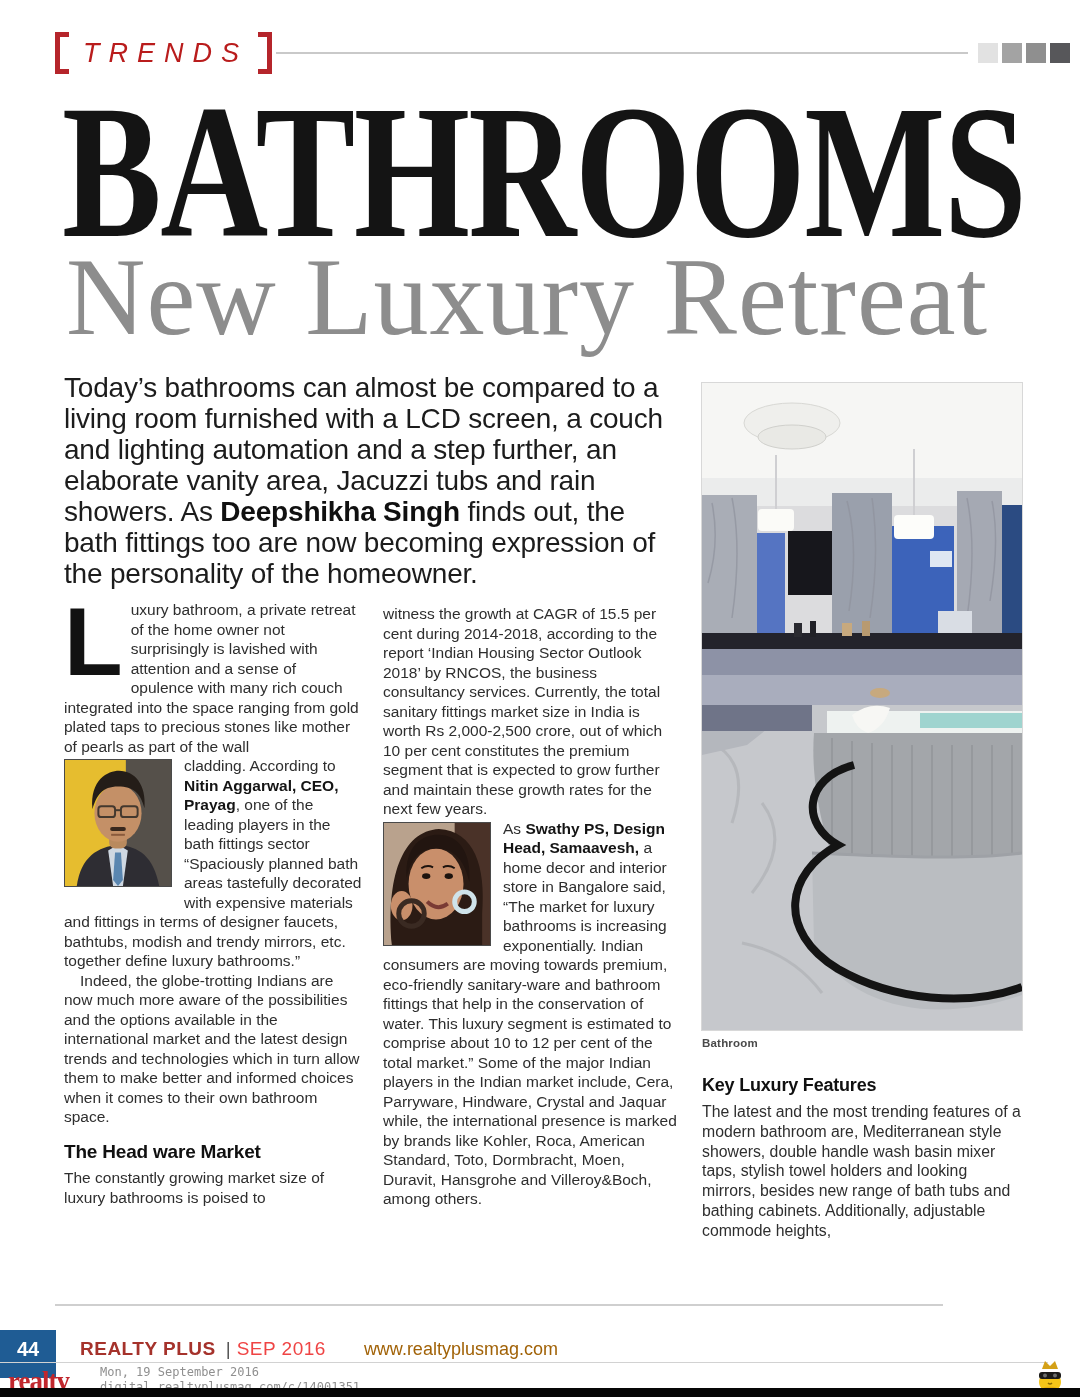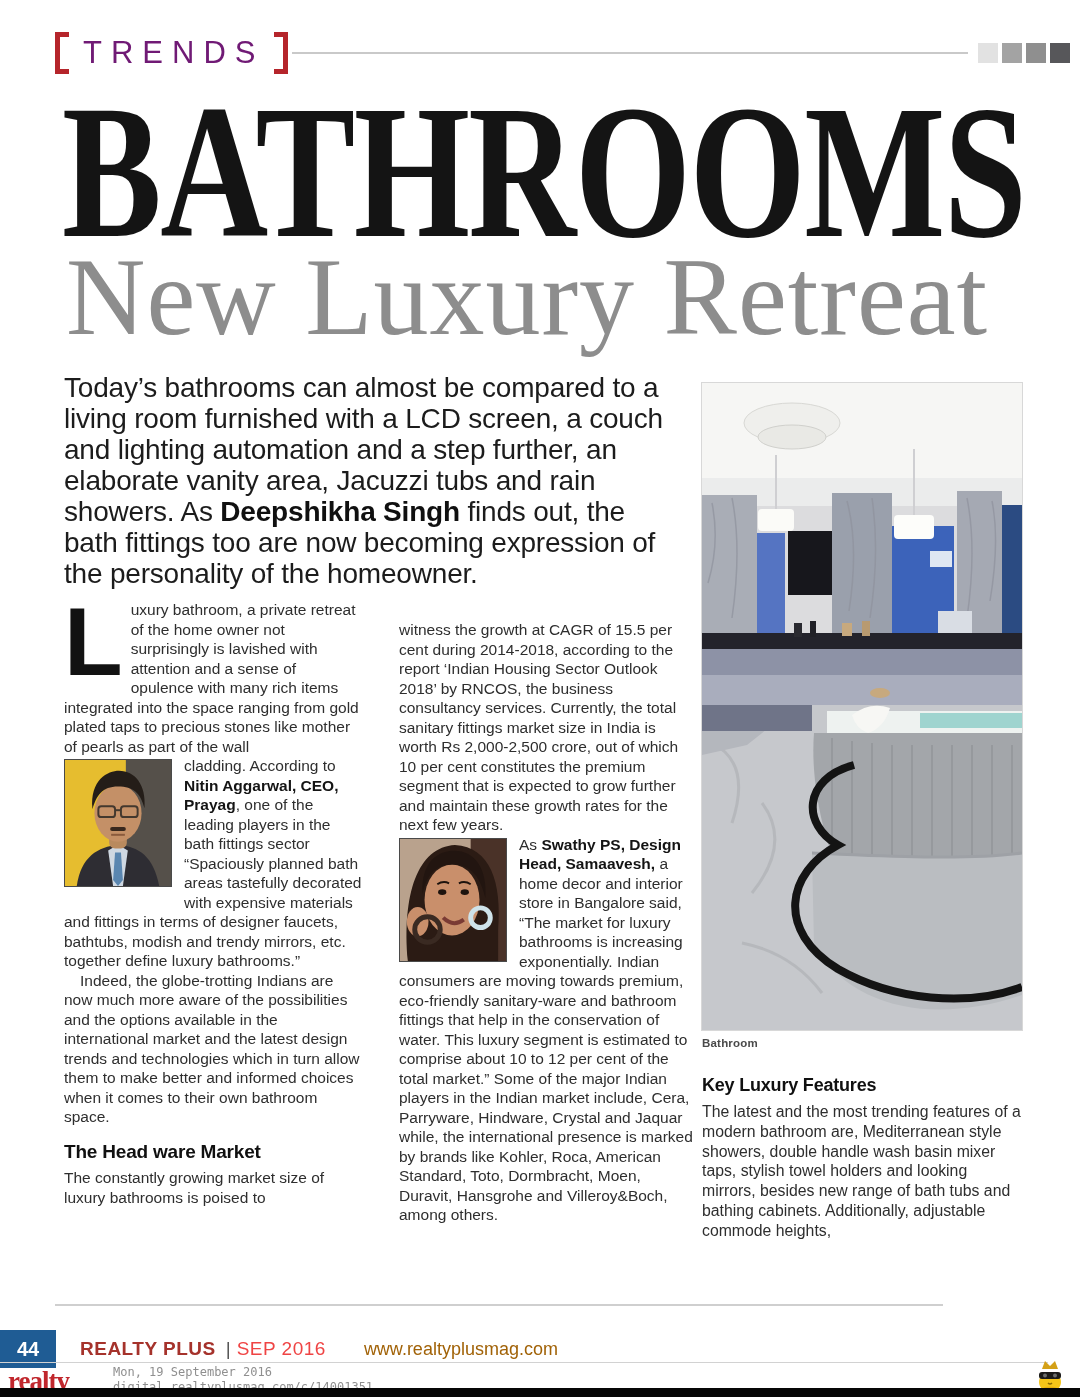--- a/index.html
+++ b/index.html
@@ -8,21 +8,21 @@
     position:relative; width:1080px; height:1397px; margin:0 auto;
     background:#ffffff; overflow:hidden;
     font-family:"Liberation Sans", sans-serif; color:#303030;
   }
 
   
   .trends-row { position:absolute; left:55px; top:30px; width:1015px; height:46px; display:flex; align-items:center; }
   .bracket { display:inline-block; width:14px; height:42px; }
   .bracket.l { border-left:5px solid #b5252b; border-top:5px solid #b5252b; border-bottom:5px solid #b5252b; }
   .bracket.r { border-right:5px solid #b5252b; border-top:5px solid #b5252b; border-bottom:5px solid #b5252b; }
-  .trends-label { font-size:31px; color:#701a75; letter-spacing:9px; padding:0 10px 0 14px; font-weight:400; }
+  .trends-label { font-size:27px; color:#b91c1c; letter-spacing:9px; padding:0 10px 0 14px; font-weight:400;font-style:italic; }
   .trends-line { flex:1; height:2px; background:#c9c9c9; margin:0 10px 0 4px; }
   .squares { display:flex; gap:4px; }
   .squares span { width:20px; height:20px; display:inline-block; }
   .sq1{background:#e2e2e2;} .sq2{background:#a3a3a3;} .sq3{background:#8f8f8f;} .sq4{background:#57575a;}
 
   
   .title-main {
     position:absolute; left:62px; top:77px;
     font-family:"Liberation Serif", serif; font-weight:700;
     font-size:190px; line-height:1; color:#141414; letter-spacing:-2px;
@@ -37,21 +37,21 @@
   
   .intro {
     position:absolute; left:64px; top:372px; width:612px;
     font-size:28px; line-height:31px; color:#1c1c1c; letter-spacing:-0.2px;
   }
   .intro b { font-weight:700; color:#101010; }
 
   
   .col { position:absolute; font-size:15.5px; line-height:19.5px; color:#2e2e2e; }
   .col1 { left:64px;  top:600px; width:298px; }
-  .col2 { left:383px; top:620px; width:296px;margin-left:16px; }
+  .col2 { left:383px; top:604px; width:296px; }
   .col3 { left:702px; top:383px; width:320px; }
   .col p { margin:0; }
   .col b { color:#141414; }
   .indent { text-indent:16px; }
   .subhead { font-size:19px; font-weight:700; color:#101010; margin:15px 0 7px; letter-spacing:-0.2px; }
 
   .dropcap {
     float:left; font-weight:700; font-size:96px; line-height:76px;
     color:#121212; margin:4px 8px 0 0;
   }
@@ -62,38 +62,38 @@
 
   .photo-lg { width:320px; height:647px; outline:1px solid #d8d8d8; }
   .photo-lg svg { display:block; width:100%; height:100%; }
   .caption { font-size:11.5px; color:#4a4a4a; margin-top:4px; letter-spacing:0.2px;font-weight:bold; }
   .col3 .subhead { margin-top:22px; font-size:18px; }
   .col3 .body-text { font-size:15.8px; line-height:19.8px; }
 
   
   .rule1 { position:absolute; left:55px; top:1304px; width:888px; height:2px; background:#cfcfcf; }
   .pagebox {
-    position:absolute; left:0; top:1330px; width:56px; height:38px; background:#1f5c94;
+    position:absolute; left:0; top:1330px; width:56px; height:48px; background:#1f5c94;
     color:#ffffff; font-size:20px; font-weight:700; text-align:center; line-height:38px;
   }
   .fline { position:absolute; left:80px; top:1338px; font-size:19px; white-space:nowrap; }
   .fline .mag { color:#a5322b; font-weight:700; letter-spacing:0.5px; }
   .fline .bar { color:#555; margin:0 6px 0 10px; font-weight:400; }
   .fline .issue { color:#ef4444; letter-spacing:0.5px; }
   .fline .site { color:#a16207; margin-left:38px; font-size:18px; }
   .rule2 { position:absolute; left:0; top:1362px; width:1048px; height:1px; background:#d2d2d2; }
   .logo {
     position:absolute; left:8px; top:1366px;
     font-family:"Liberation Serif", serif; font-weight:700; font-size:27px;
     color:#c0272d; letter-spacing:-1px;
   }
   .logo .sub { position:absolute; left:58px; top:24px; font-family:"Liberation Sans",sans-serif; font-size:6.5px; letter-spacing:1px; color:#c0272d; }
   .digital {
     position:absolute; left:100px; top:1365px;
-    font-family:"DejaVu Sans Mono", monospace; font-size:12px; line-height:15px; color:#8f8f8f;margin-left:13px;
+    font-family:"DejaVu Sans Mono", monospace; font-size:12px; line-height:15px; color:#8f8f8f;
   }
   .blackbar { position:absolute; left:0; bottom:0; width:1080px; height:9px; background:#060606; }
   .mascot { position:absolute; right:10px; bottom:3px; width:40px; height:36px; }
 </style>
 </head>
 <body>
 
 <div class="page">
 
   <div class="trends-row">
@@ -108,21 +108,21 @@
         <span class="sq4"></span>
     </span>
   </div>
 
   <div class="title-main">BATHROOMS</div>
   <div class="title-sub">New Luxury Retreat</div>
 
   <div class="intro"><span>Today’s bathrooms can almost be compared to a living room furnished with a LCD screen, a couch and lighting automation and a step further, an elaborate vanity area,  Jacuzzi tubs and rain showers.  As </span><b>Deepshikha Singh</b><span> finds out, the bath fittings too are now becoming expression of the personality of the homeowner.</span></div>
 
   <div class="col col1">
-    <p><span class="dropcap">L</span><span>uxury bathroom, a private retreat of the home owner not surprisingly is lavished with attention and a sense of opulence with many rich items integrated into the space ranging from gold plated taps to precious stones like mother of pearls as part of the wall</span></p>
+    <p><span class="dropcap">L</span><span>uxury bathroom, a private retreat of the home owner not surprisingly is lavished with attention and a sense of opulence with many rich couch integrated into the space ranging from gold plated taps to precious stones like mother of pearls as part of the wall</span></p>
     <p>
       <span class="portrait nitin">
         <svg viewBox="0 0 108 128" preserveAspectRatio="none">
           <rect width="108" height="128" fill="#e6bd2f"></rect>
           <rect x="62" width="46" height="128" fill="#55504a"></rect>
           <path d="M12,128 C16,98 34,88 54,86 C76,88 90,98 96,128 Z" fill="#2e2d33"></path>
           <polygon points="44,92 54,86 64,92 59,128 49,128" fill="#cfd8e2"></polygon>
           <polygon points="51,94 57,94 59,122 54,128 49,122" fill="#5a86b0"></polygon>
           <rect x="45" y="74" width="18" height="16" rx="6" fill="#b98a5e"></rect>
           <ellipse cx="54" cy="54" rx="24" ry="29" fill="#c49067"></ellipse>

